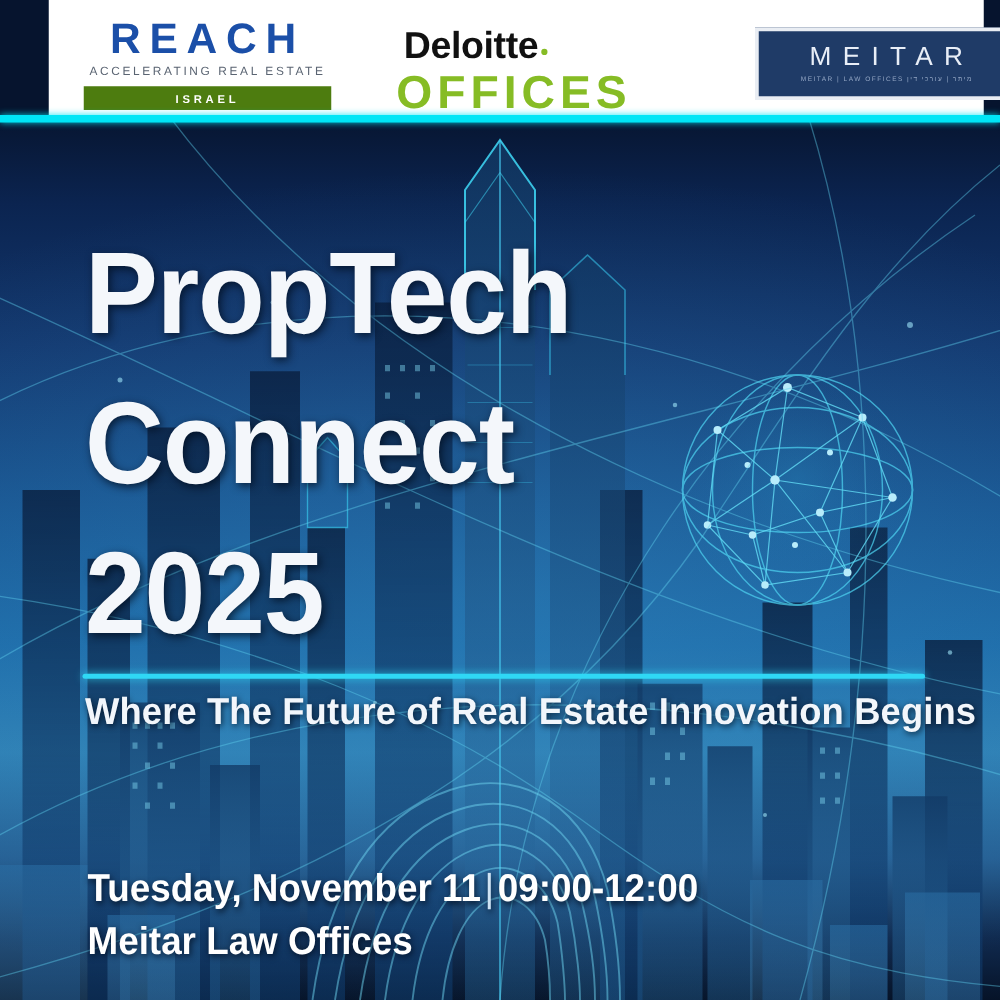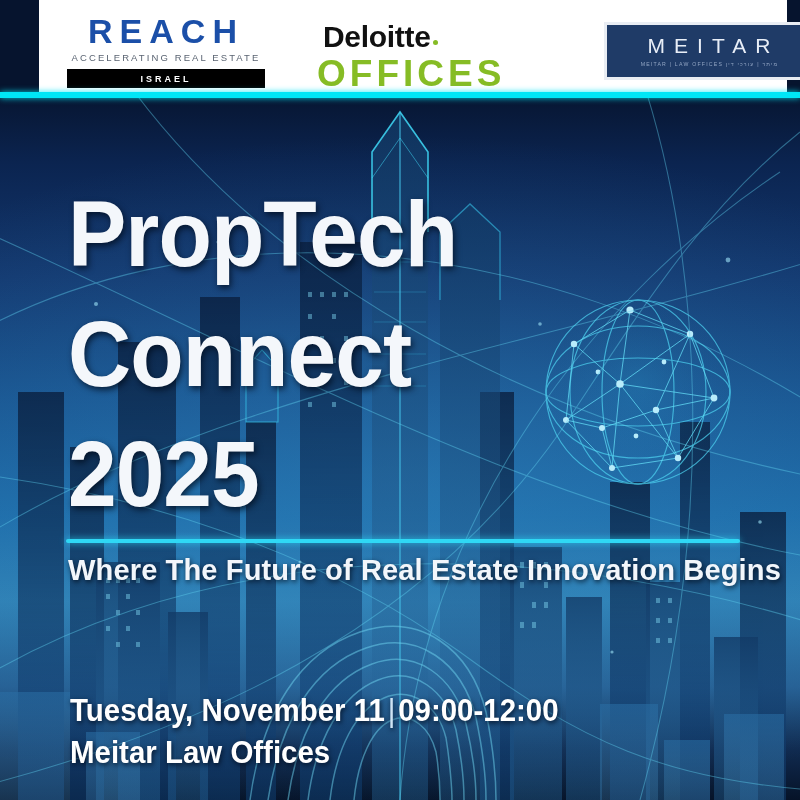--- a/index.html
+++ b/index.html
@@ -27,21 +27,21 @@
   .reach-word{
     font-size:34px;font-weight:700;letter-spacing:7px;
     color:#1b4fa8;line-height:1;text-align:center;
     font-family:"Liberation Sans",sans-serif;
   }
   .reach-sub{
     margin-top:4px;font-size:9.5px;letter-spacing:2.1px;
     color:#5a6472;text-align:center;font-weight:400;
   }
   .reach-israel{
-    margin-top:6px;background:#000000;height:19px;
+    margin-top:6px;background:#4d7c0f;height:19px;
     display:flex;align-items:center;justify-content:center;
   }
   .reach-israel span{
     font-size:9px;letter-spacing:3px;color:#fff;font-weight:700;
   }
 
   
   .logo-deloitte{position:absolute;left:278px;top:22px;width:232px;}
   .deloitte-word{
     font-size:30px;font-weight:700;color:#111;line-height:1;

